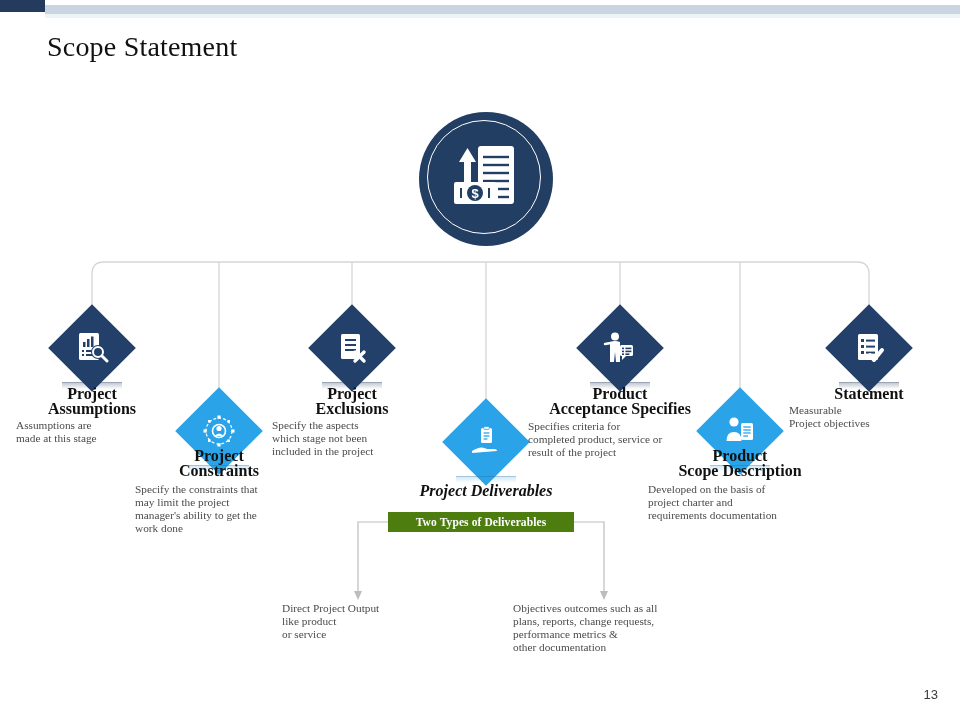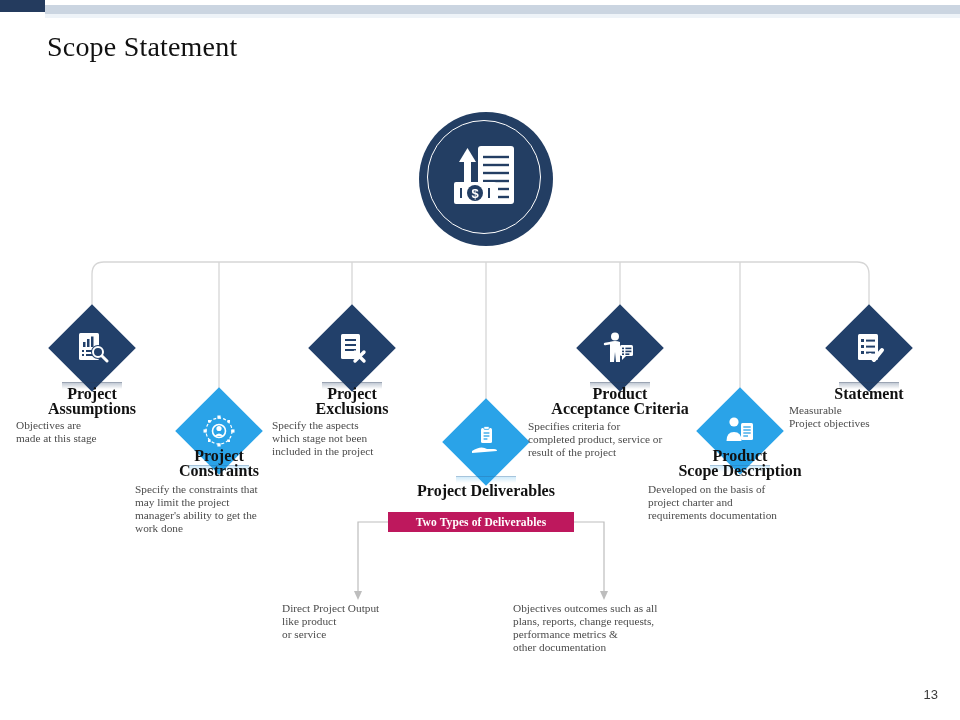--- a/index.html
+++ b/index.html
@@ -60,21 +60,21 @@
   }
   .desc{
     position:absolute;
     color:#4b4b4b;font-size:11.3px;line-height:13px;
     font-family:"Liberation Serif", serif;
   }
 
   
   #banner{
     position:absolute;left:388px;top:512px;width:186px;height:20px;
-    background:#be185d;color:#ffffff;font-weight:bold;font-size:11.5px;
+    background:#4d7c0f;color:#ffffff;font-weight:bold;font-size:11.5px;
     display:flex;align-items:center;justify-content:center;
     font-family:"Liberation Serif", serif;letter-spacing:.1px;
   }
 
   
   #page-number{
     position:absolute;right:22px;bottom:18px;color:#3a3a3a;
     font-size:13px;font-family:"Liberation Sans", sans-serif;
   }
 </style>
@@ -150,21 +150,21 @@
       <circle cx="23" cy="21" r="5" fill="none" stroke="#ffffff" stroke-width="2"></circle>
       <line x1="27" y1="25" x2="32" y2="30" stroke="#ffffff" stroke-width="3" stroke-linecap="round"></line>
     </svg>
     <div class="shadow" style="top:78px;"></div>
   </div>
   <div class="label" style="left:16px;top:386px;width:152px;">
     <div>Project</div>
     <div>Assumptions</div>
   </div>
   <div class="desc" style="left:16px;top:419px;width:152px;">
-    <div>Objectives are</div>
+    <div>Assumptions are</div>
     <div>made at this stage</div>
   </div>
 </div>
 
 <div class="node">
   <div class="dia-wrap" style="left:175px;top:387px;">
     <div class="diamond light" style="left:13px;top:13px;"></div>
     <svg class="dia-icon" width="34" height="34" viewBox="0 0 34 34">
       <circle cx="17" cy="17" r="13" fill="none" stroke="#ffffff" stroke-width="1.2" stroke-dasharray="3 2"></circle>
       <circle cx="17" cy="17" r="6.5" fill="none" stroke="#ffffff" stroke-width="1.6"></circle>
@@ -231,21 +231,21 @@
       <rect x="14.8" y="1.4" width="5.4" height="3" rx="1" fill="#ffffff" stroke="#2aa3e8" stroke-width=".8"></rect>
       <g stroke="#2aa3e8" stroke-width="1.3">
         <line x1="14.6" y1="8" x2="20.4" y2="8"></line>
         <line x1="14.6" y1="11" x2="20.4" y2="11"></line>
         <line x1="14.6" y1="14" x2="18.4" y2="14"></line>
       </g>
       <path d="M 3 26 q 9 -6 15 -2 l 7 0 q 3 0 3 2 l -25 2 z" fill="#ffffff"></path>
     </svg>
     <div class="shadow lt" style="top:78px;"></div>
   </div>
-  <div class="label" style="left:400px;top:483px;width:172px;">
+  <div class="label" style="left:400px;top:483px;width:172px;font-style:italic;">
     <div>Project Deliverables</div>
   </div>
 </div>
 
 <div id="banner">Two Types of Deliverables</div>
 
 <div class="desc" style="left:282px;top:602px;width:155px;">
   <div>Direct Project Output</div>
   <div>like product</div>
   <div>or service</div>
@@ -272,21 +272,21 @@
           <rect x="22.4" y="19.6" width="6" height="1.6"></rect>
         <rect x="19" y="22.4" width="2" height="1.6"></rect>
           <rect x="22.4" y="22.4" width="4" height="1.6"></rect>
       </g>
       <line x1="2" y1="13" x2="8" y2="12" stroke="#ffffff" stroke-width="2.4" stroke-linecap="round"></line>
     </svg>
     <div class="shadow" style="top:78px;"></div>
   </div>
   <div class="label" style="left:534px;top:386px;width:172px;">
     <div>Product</div>
-    <div>Acceptance Criteria</div>
+    <div>Acceptance Specifies</div>
   </div>
   <div class="desc" style="left:528px;top:420px;width:184px;">
     <div>Specifies criteria for</div>
     <div>completed product, service or</div>
     <div>result of the project</div>
   </div>
 </div>
 
 <div class="node">
   <div class="dia-wrap" style="left:696px;top:387px;">

